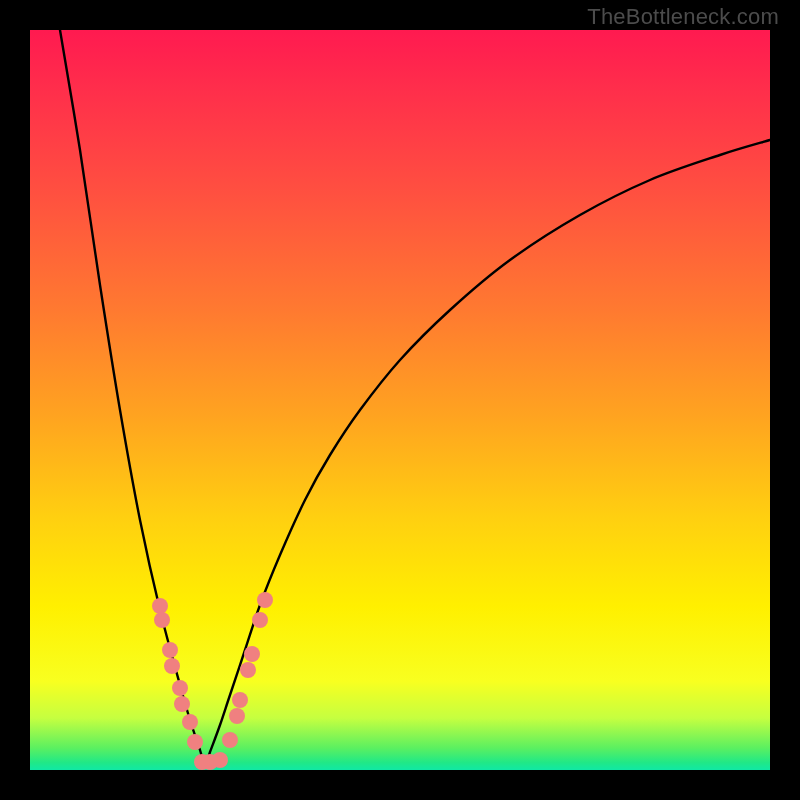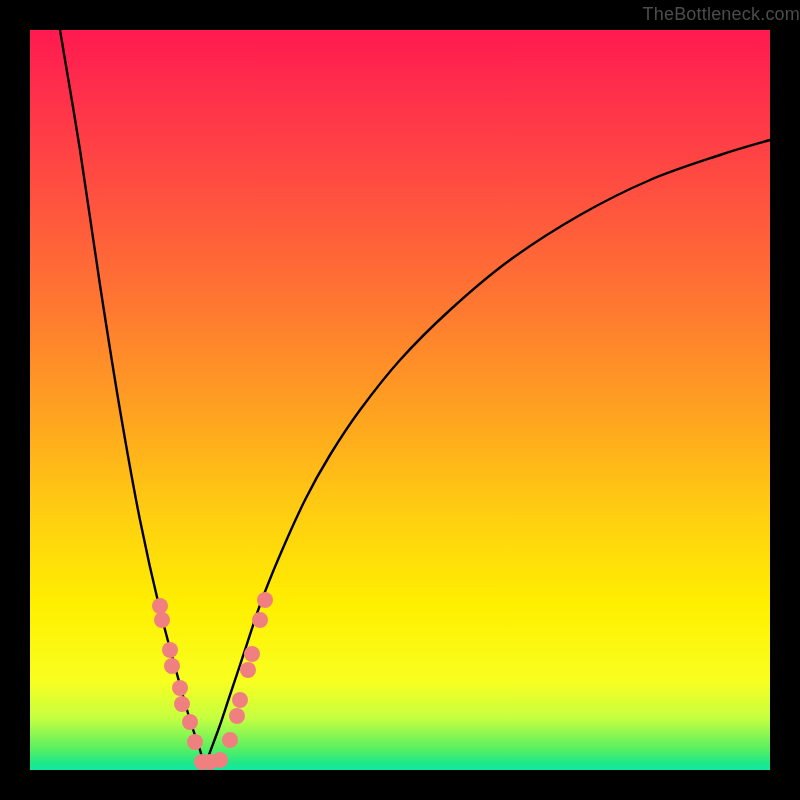--- a/index.html
+++ b/index.html
@@ -47,23 +47,23 @@
   }
   .curve-svg {
     position: absolute;
     inset: 0;
     width: 100%;
     height: 100%;
   }
   .watermark {
     position: absolute;
     top: 4px;
-    right: 0;
+    right: 21px;
     color: #4c4c4c;
-    font-size: 18px;
+    font-size: 22px;
     font-weight: 500;
     letter-spacing: 0.2px;
     user-select: none;
   }
 </style>
 </head>
 <body>
 
 <div class="frame">
 

